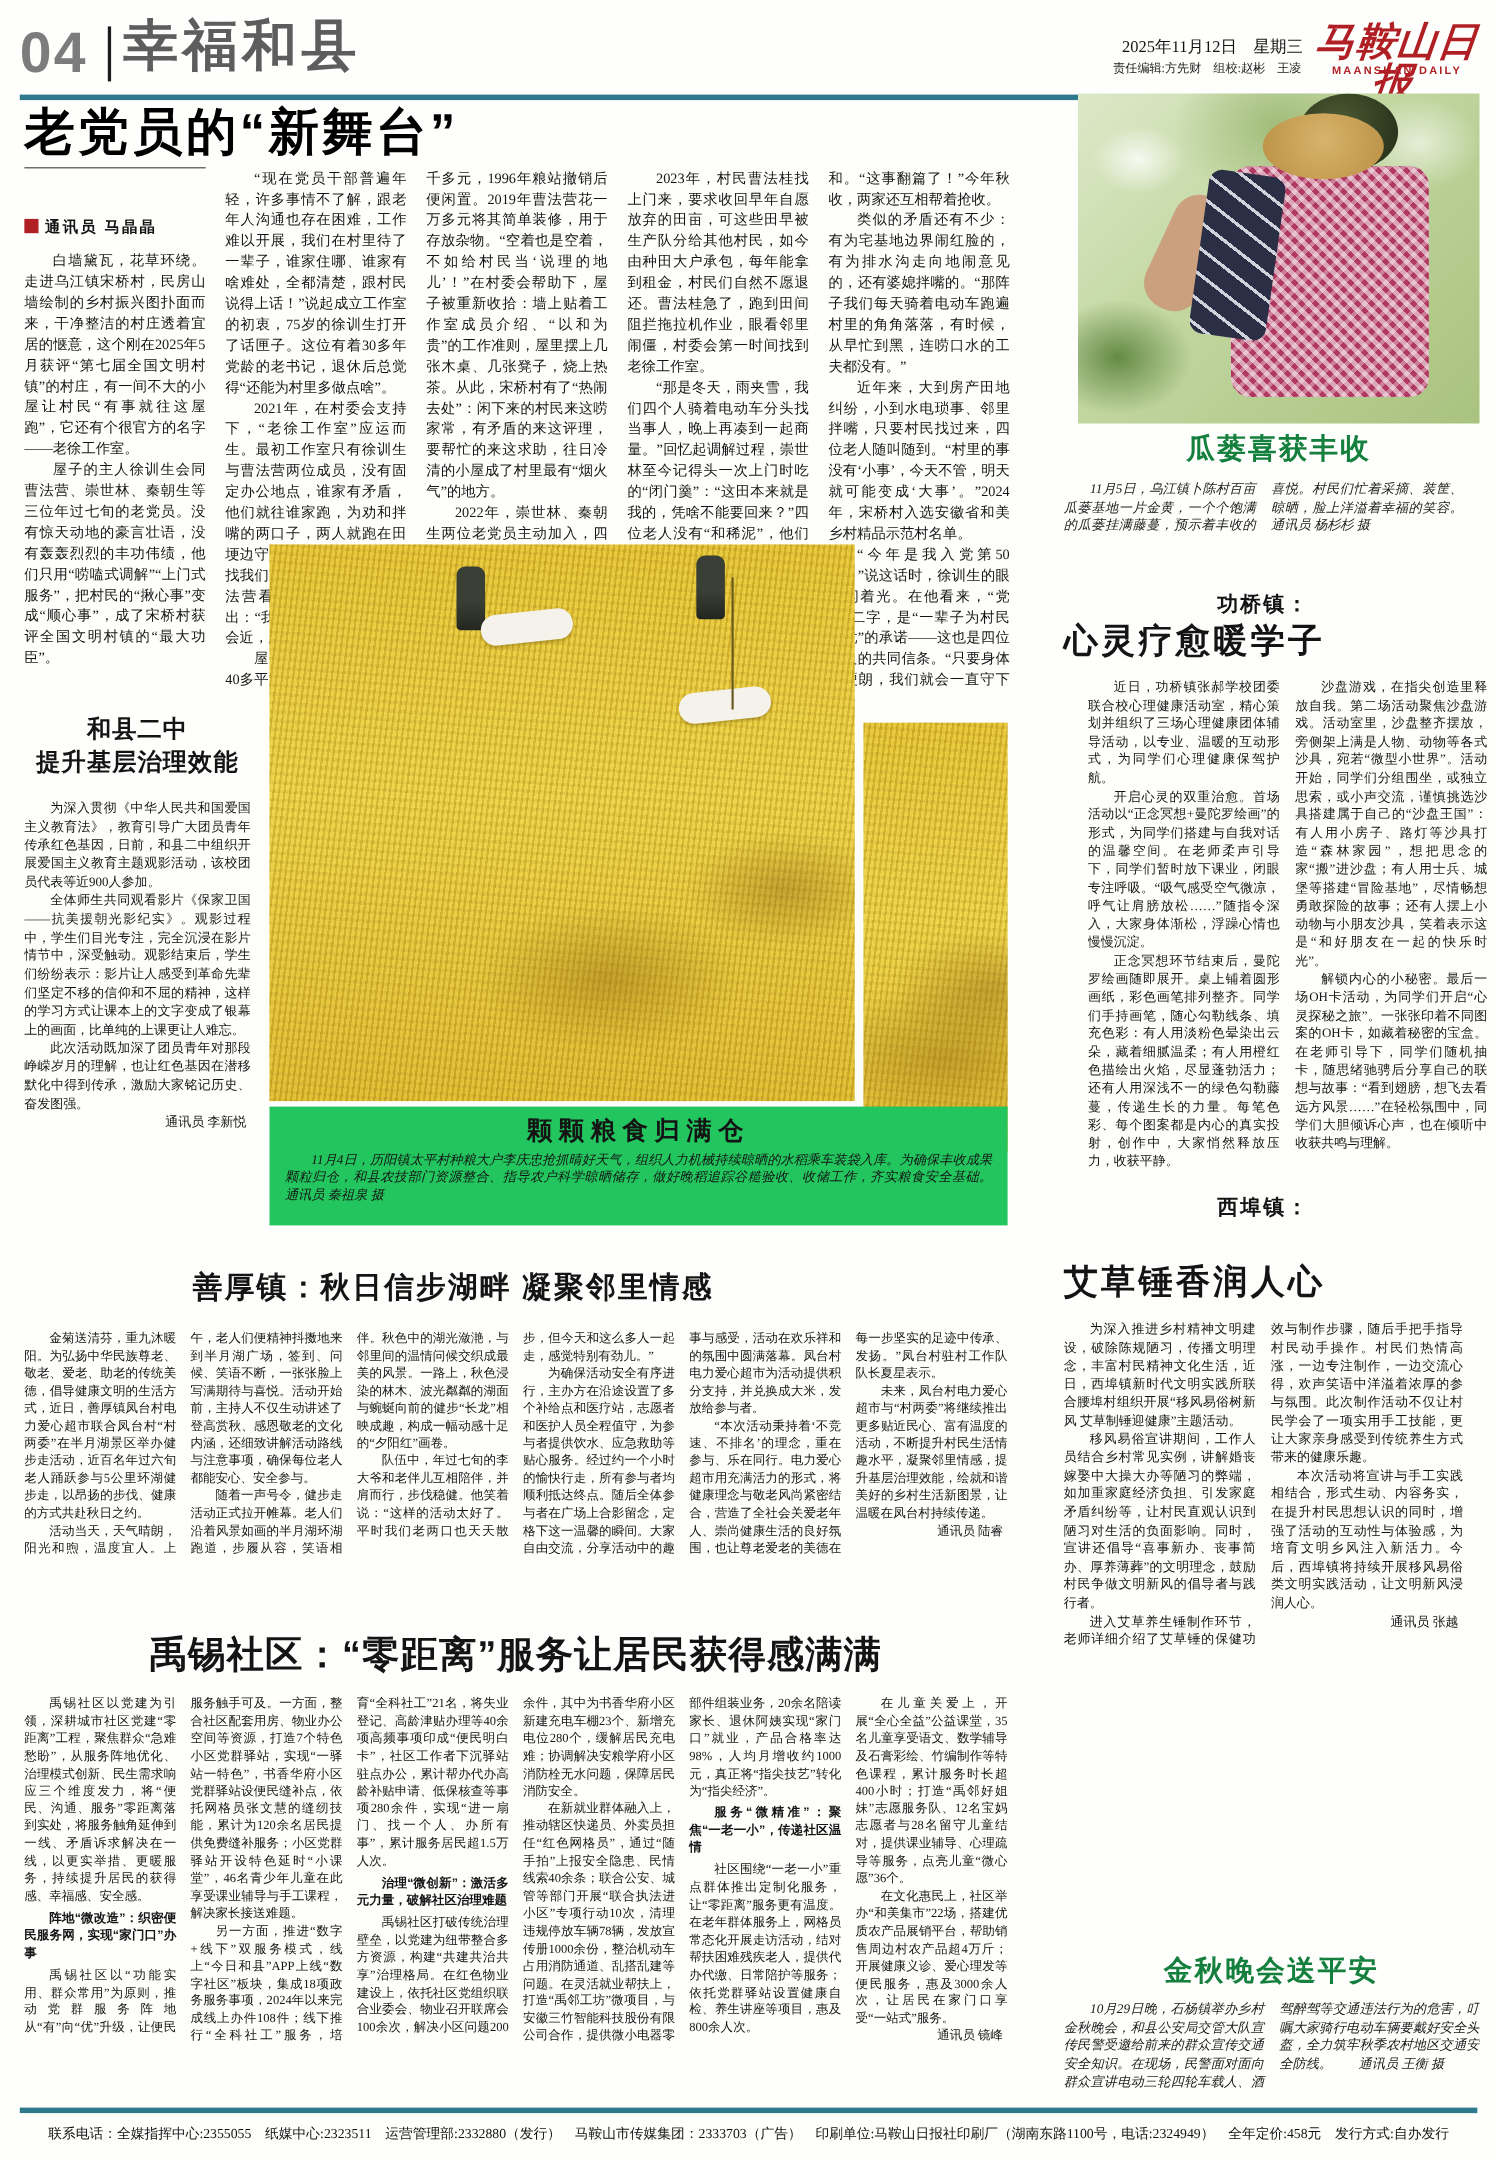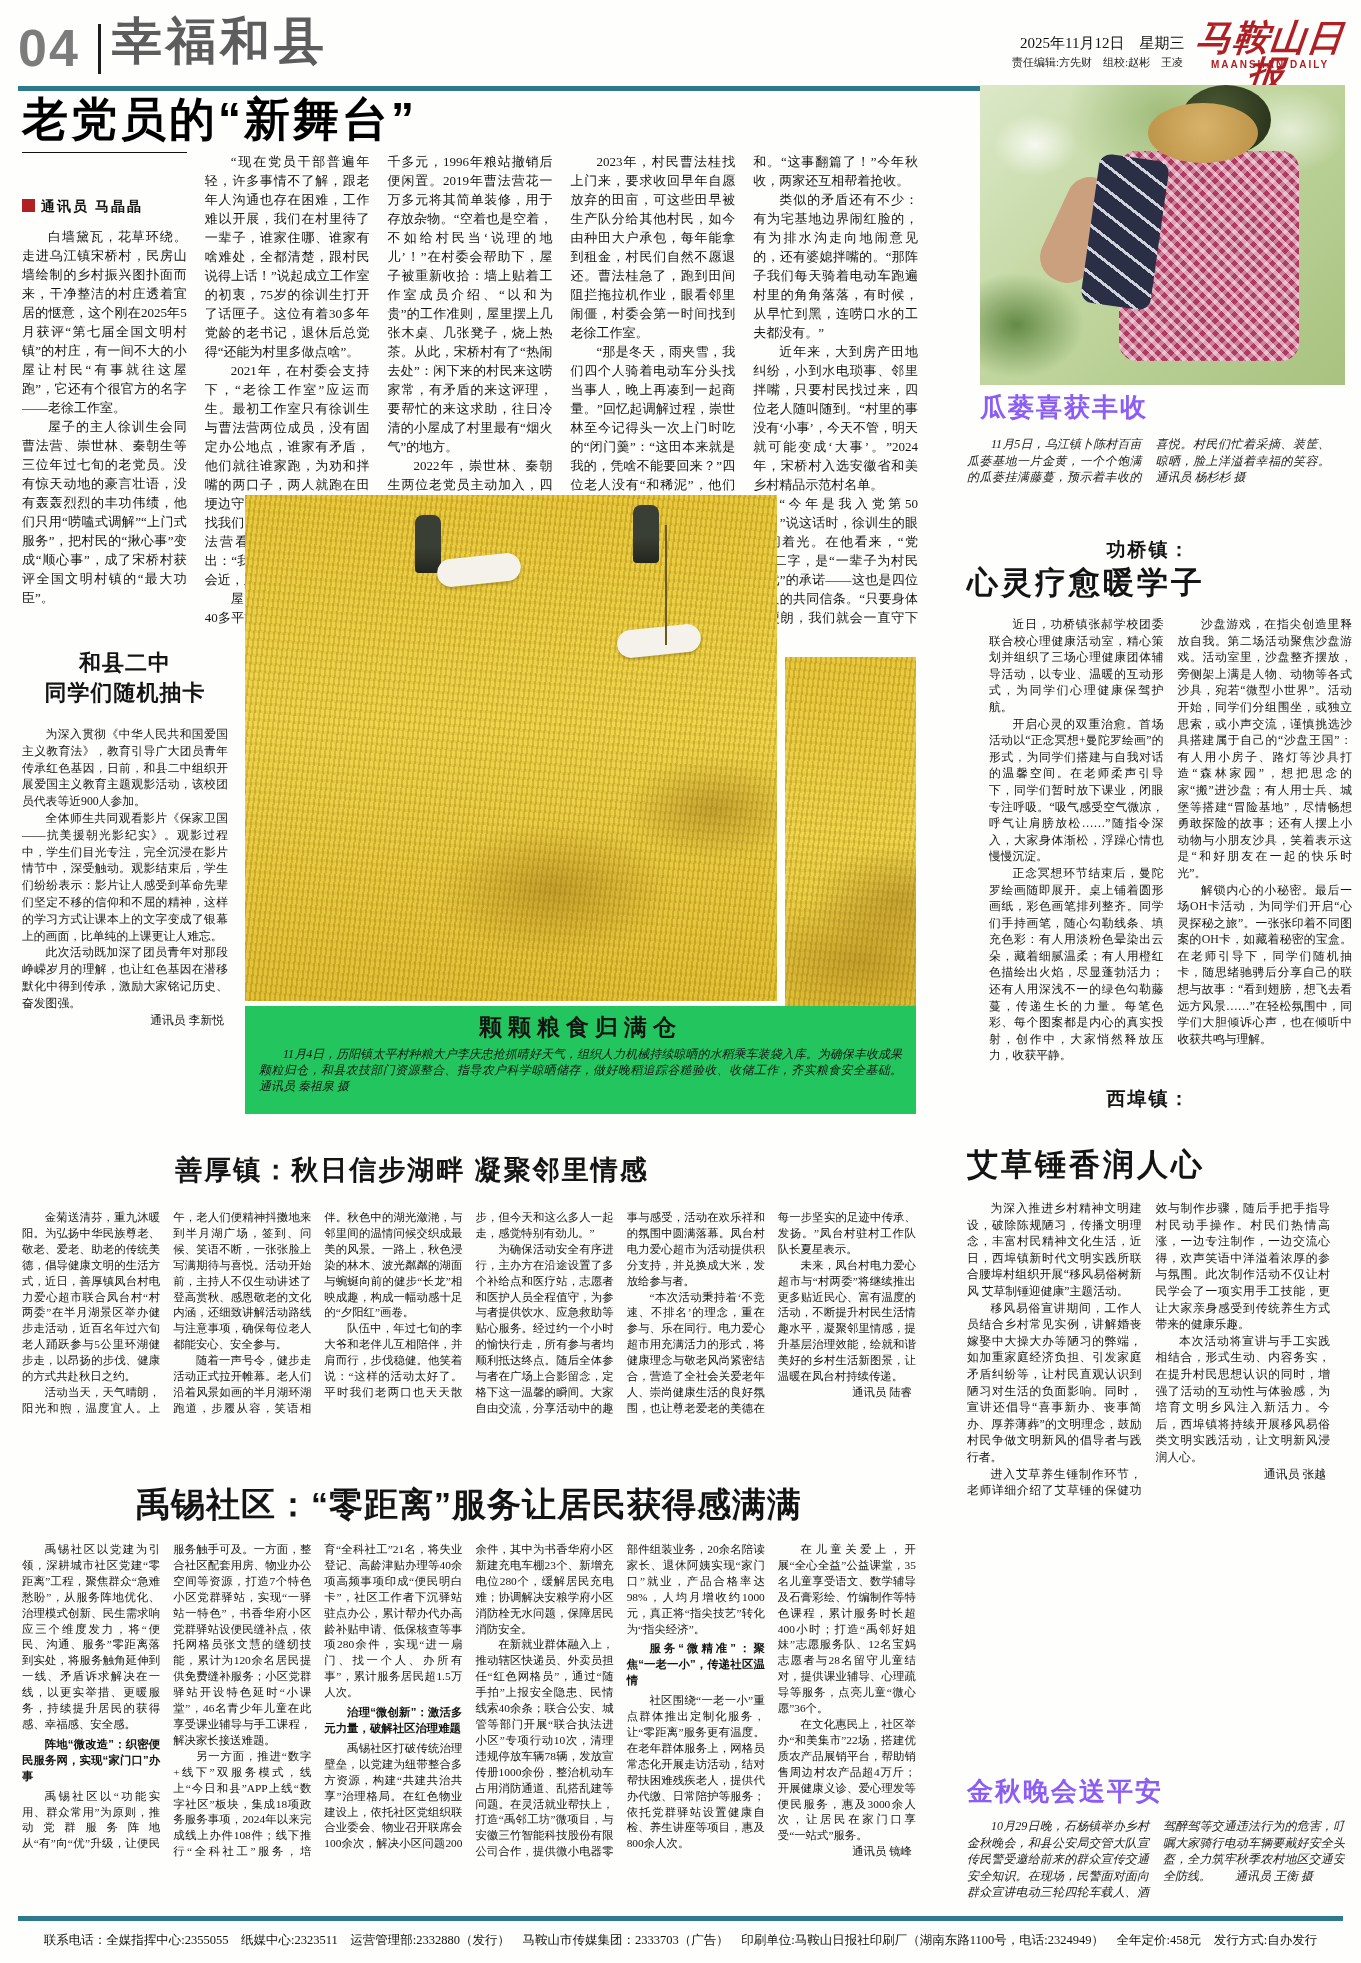--- a/index.html
+++ b/index.html
@@ -67,21 +67,21 @@
   #night-photo{left:967px;top:1545px;width:378px;height:222px;
     background:
       radial-gradient(30px 20px at 70% 30%,rgba(255,230,140,.5),rgba(0,0,0,0) 70%),
       radial-gradient(26px 18px at 15% 60%,rgba(250,220,130,.35),rgba(0,0,0,0) 70%),
       repeating-radial-gradient(circle at 30% 40%,#c32b23 0 2.5px,rgba(0,0,0,0) 2.5px 14px),
       repeating-radial-gradient(circle at 64% 66%,#d84438 0 2.5px,rgba(0,0,0,0) 2.5px 17px),
       repeating-radial-gradient(circle at 85% 25%,#a82019 0 2px,rgba(0,0,0,0) 2px 12px),
       repeating-radial-gradient(circle at 10% 15%,#8c2a20 0 2px,rgba(0,0,0,0) 2px 19px),
       linear-gradient(180deg,#18108 0%,#241a10 50%,#150f0a 100%);}
   
-  .photo-title{font:bold 26px/1.2 "Liberation Sans","DejaVu Sans",sans-serif;color:#8b5cf6;letter-spacing:2px;}
+  .photo-title{font:bold 26px/1.2 "Liberation Sans","DejaVu Sans",sans-serif;color:#15803d;text-align:center;letter-spacing:2px;}
   #gualou-title{left:980px;top:392px;width:365px;}
   .caption{font:italic 12px/16.5px "Liberation Serif","DejaVu Serif",serif;text-align:justify;color:#1a1a1a;}
   .caption p{margin:0;text-indent:2em;}
   #gualou-caption{left:967px;top:436px;width:363px;height:72px;column-count:2;column-gap:14px;overflow:hidden;}
   .kicker{font:bold 19px/1 "Liberation Sans",sans-serif;text-align:center;letter-spacing:2px;}
   .side-title{font:bold 31px/1.1 "Liberation Sans",sans-serif;letter-spacing:3px;}
   #gongqiao-kicker{left:967px;top:540px;width:363px;}
   #gongqiao-title{left:967px;top:566px;width:363px;}
   #gongqiao-body{left:989px;top:616px;width:363px;height:464px;column-count:2;column-gap:14px;overflow:hidden;
     font:11.8px/16.6px "Liberation Serif",serif;text-align:justify;}
@@ -166,21 +166,21 @@
   <div class="abs flow" id="gongqiao-body">
       <p>近日，功桥镇张郝学校团委联合校心理健康活动室，精心策划并组织了三场心理健康团体辅导活动，以专业、温暖的互动形式，为同学们心理健康保驾护航。</p>
       <p>开启心灵的双重治愈。首场活动以“正念冥想+曼陀罗绘画”的形式，为同学们搭建与自我对话的温馨空间。在老师柔声引导下，同学们暂时放下课业，闭眼专注呼吸。“吸气感受空气微凉，呼气让肩膀放松……”随指令深入，大家身体渐松，浮躁心情也慢慢沉淀。</p>
       <p>正念冥想环节结束后，曼陀罗绘画随即展开。桌上铺着圆形画纸，彩色画笔排列整齐。同学们手持画笔，随心勾勒线条、填充色彩：有人用淡粉色晕染出云朵，藏着细腻温柔；有人用橙红色描绘出火焰，尽显蓬勃活力；还有人用深浅不一的绿色勾勒藤蔓，传递生长的力量。每笔色彩、每个图案都是内心的真实投射，创作中，大家悄然释放压力，收获平静。</p>
       <p>沙盘游戏，在指尖创造里释放自我。第二场活动聚焦沙盘游戏。活动室里，沙盘整齐摆放，旁侧架上满是人物、动物等各式沙具，宛若“微型小世界”。活动开始，同学们分组围坐，或独立思索，或小声交流，谨慎挑选沙具搭建属于自己的“沙盘王国”：有人用小房子、路灯等沙具打造“森林家园”，想把思念的家“搬”进沙盘；有人用士兵、城堡等搭建“冒险基地”，尽情畅想勇敢探险的故事；还有人摆上小动物与小朋友沙具，笑着表示这是“和好朋友在一起的快乐时光”。</p>
       <p>解锁内心的小秘密。最后一场OH卡活动，为同学们开启“心灵探秘之旅”。一张张印着不同图案的OH卡，如藏着秘密的宝盒。在老师引导下，同学们随机抽卡，随思绪驰骋后分享自己的联想与故事：“看到翅膀，想飞去看远方风景……”在轻松氛围中，同学们大胆倾诉心声，也在倾听中收获共鸣与理解。</p>
     </div>
 
   <div class="abs" id="school-title">
     <div>和县二中</div>
-    <div>同学们随机抽卡</div>
+    <div>提升基层治理效能</div>
   </div>
   <div class="abs flow" id="school-body">
       <p>为深入贯彻《中华人民共和国爱国主义教育法》，教育引导广大团员青年传承红色基因，日前，和县二中组织开展爱国主义教育主题观影活动，该校团员代表等近900人参加。</p>
       <p>全体师生共同观看影片《保家卫国——抗美援朝光影纪实》。观影过程中，学生们目光专注，完全沉浸在影片情节中，深受触动。观影结束后，学生们纷纷表示：影片让人感受到革命先辈们坚定不移的信仰和不屈的精神，这样的学习方式让课本上的文字变成了银幕上的画面，比单纯的上课更让人难忘。</p>
       <p>此次活动既加深了团员青年对那段峥嵘岁月的理解，也让红色基因在潜移默化中得到传承，激励大家铭记历史、奋发图强。</p>
       <p class="byline-right">通讯员 李新悦</p>
     </div>
 
   <div class="abs photo wheat" id="wheat-photo-a">
     <div class="farmer" style="left:32%;top:4%;"></div>

